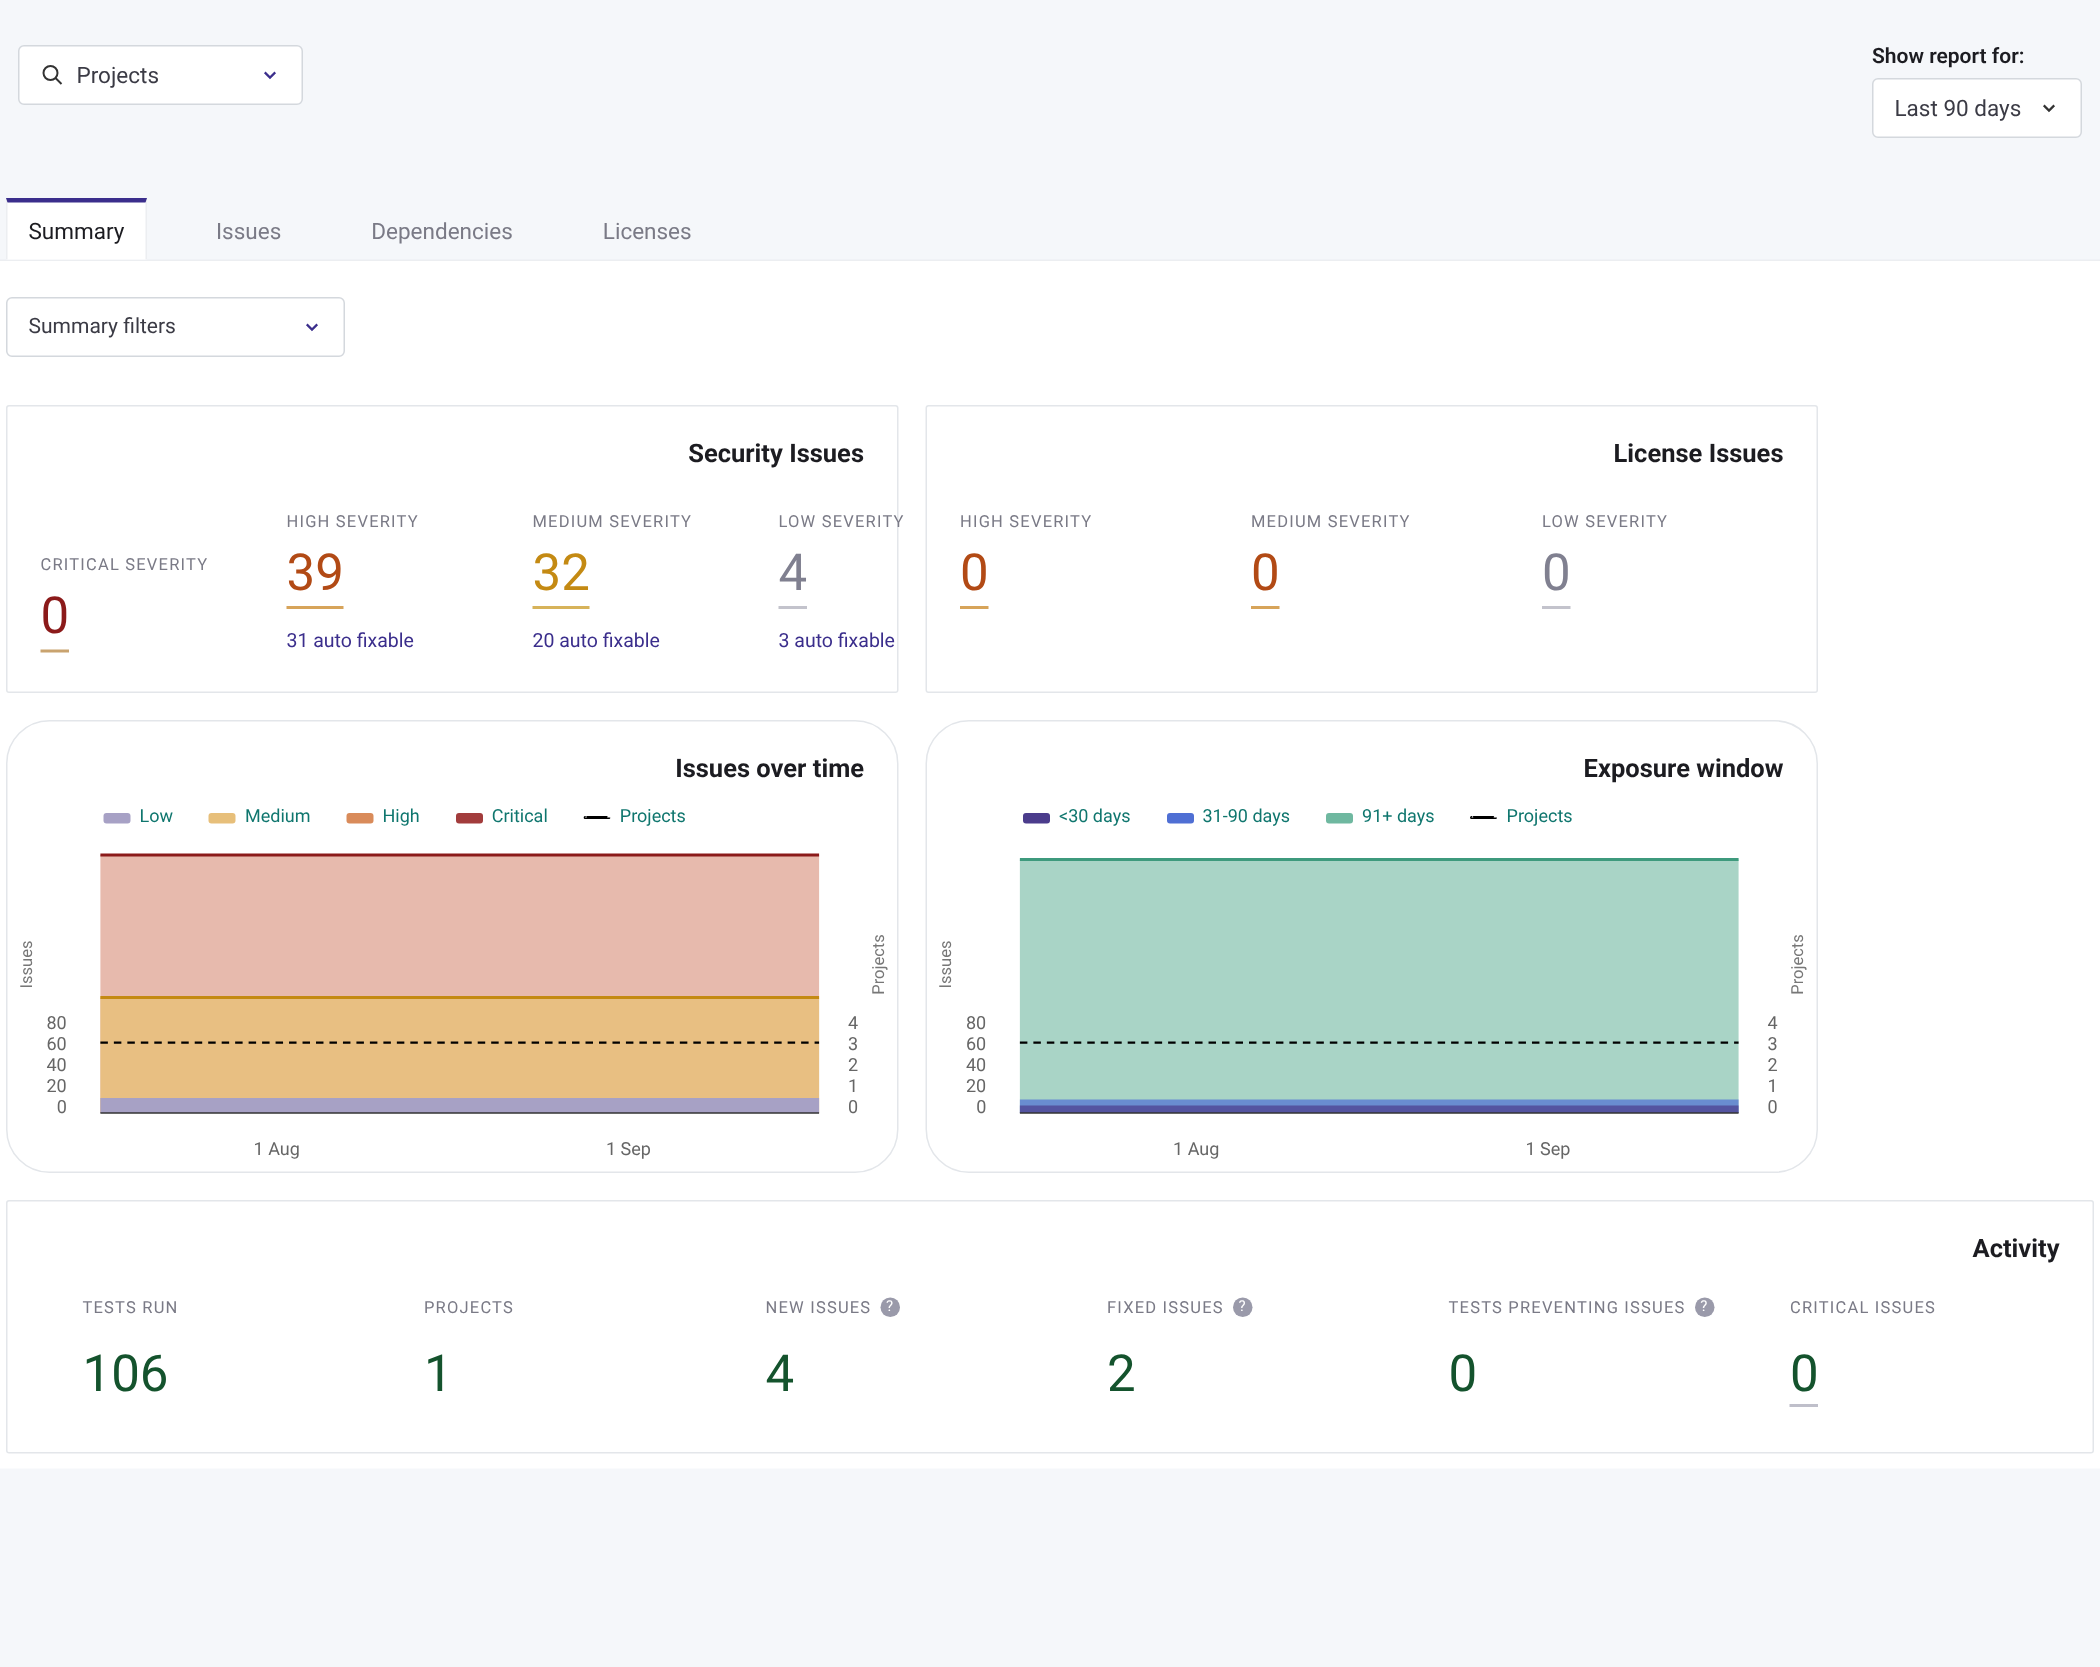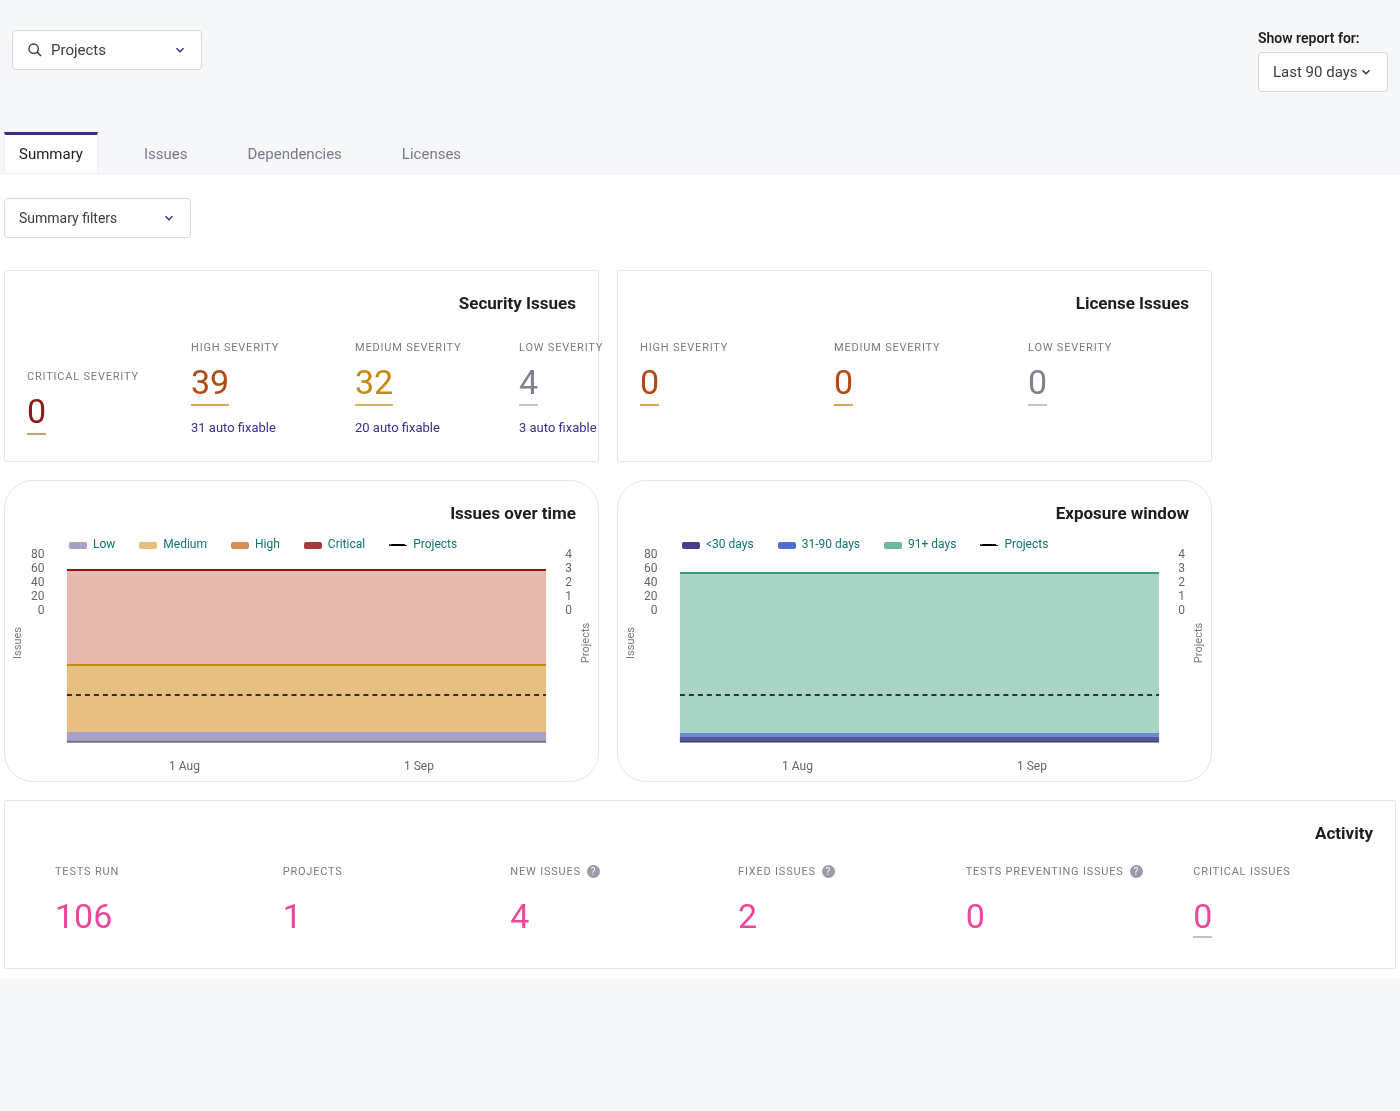--- a/index.html
+++ b/index.html
@@ -27,22 +27,22 @@
   padding: 0 14px;
   display: flex;
   align-items: center;
   justify-content: space-between;
   cursor: pointer;
   font-size: 15px;
   color: #3b3b45;
 }
 .dd-projects { width: 190px; }
 .dd-filters  { width: 195px; }
-.dd-date     { width: 130px; margin-top: 6px; }
-.dd-summary  { width: 187px; font-size: 14px; }
+.dd-date     { width: 140px; margin-top: 6px; }
+.dd-summary  { width: 226px; font-size: 14px; }
 .report-for  { text-align: left; }
 .report-for-label { font-weight: 600; font-size: 14px; }
 .search-icon {
   width: 16px; height: 16px; margin-right: 8px;
   display: inline-block; flex: none;
 }
 .chev { width: 14px; height: 14px; flex: none; }
 
 
 .tabs {
@@ -134,21 +134,21 @@
 .sw-proj  { width: 18px; border-top: 2px dashed #000; height: 0; }
 
 .chart-svg { width: 100%; height: 200px; display: block; }
 .chart-x {
   display: flex; justify-content: space-around;
   font-size: 12px; color: #666;
   padding: 4px 40px 0;
 }
 .axis-left, .axis-right {
   position: absolute; top: 24px; bottom: 18px;
-  display: flex; flex-direction: column; justify-content: flex-start;
+  display: flex; flex-direction: column; justify-content: flex-end;
   font-size: 12px; color: #666;
 }
 .axis-left  { left: 26px; text-align: right; }
 .axis-right { right: 26px; text-align: left; }
 .axis-title-l, .axis-title-r {
   position: absolute;
   font-size: 11px; color: #777;
   writing-mode: vertical-rl;
   top: 50%; transform: translateY(-50%) rotate(180deg);
 }
@@ -169,21 +169,21 @@
 .act-label {
   font-size: 11px;
   letter-spacing: 0.8px;
   color: #7a7a86;
   display: flex; align-items: center; gap: 6px;
 }
 .act-num {
   font-size: 34px;
   font-weight: 400;
   margin-top: 18px;
-  color: #ec4899;
+  color: #14532d;
 }
 .act-num.underlined {
   display: inline-block;
   border-bottom: 2px solid #bfbfca;
 }
 .help { width: 13px; height: 13px; border-radius: 50%; background: #9a9aaa; color:#fff; font-size:10px; display:inline-flex; align-items:center; justify-content:center; }
 </style>
 </head>
 <body>
 

